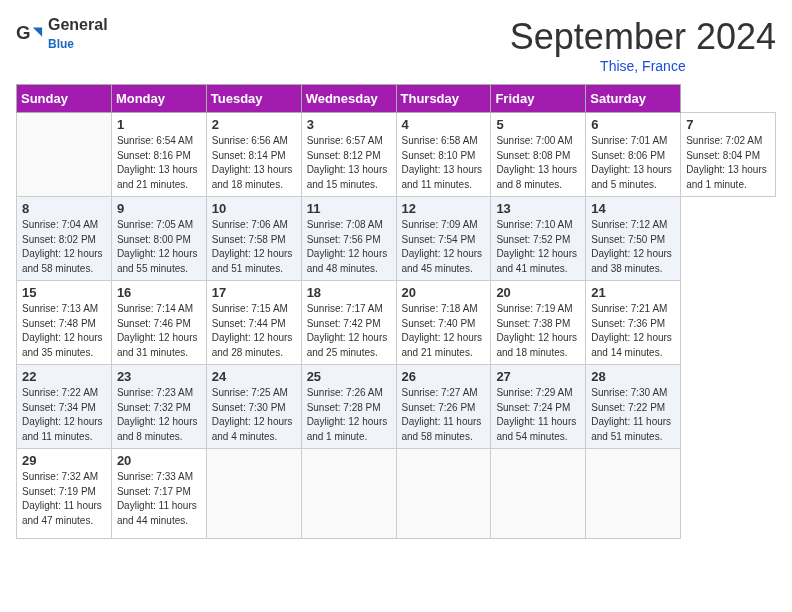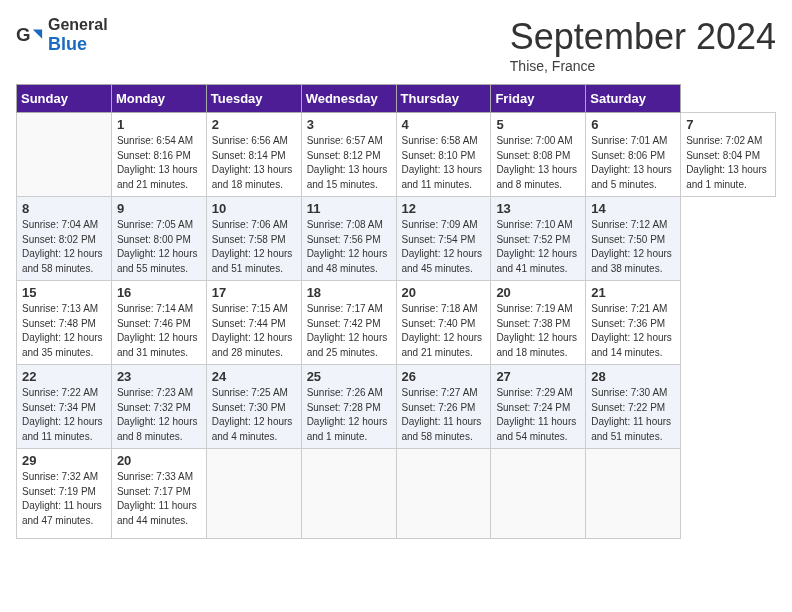--- a/index.html
+++ b/index.html
@@ -20,47 +20,47 @@
       display: flex;
       align-items: center;
       gap: 4px;
     }
     .logo-text-general {
       font-size: 16px;
       font-weight: bold;
       color: #333;
     }
     .logo-text-blue {
-      font-size: 18px;
+      font-size: 12px;
       font-weight: bold;
       color: #1a6bbf;
     }
     .logo-icon {
       width: 28px;
       height: 28px;
     }
     .title-area {
-      text-align: left;
+      text-align: center;
     }
     .month-title {
       font-size: 36px;
       font-weight: normal;
       color: #333;
     }
     .location {
       font-size: 14px;
-      color: #404040;
+      color: #1d4ed8;
     }
     .calendar-table {
       width: 100%;
       border-collapse: collapse;
       table-layout: fixed;
     }
     .calendar-table th {
-      background: #4c1d95;
+      background: #a21caf;
       color: #fff;
       font-size: 13px;
       font-weight: bold;
       padding: 6px 4px;
       text-align: left;
       border: 1px solid #aaa;
     }
     .calendar-table td {
       vertical-align: top;
       padding: 4px 5px;

